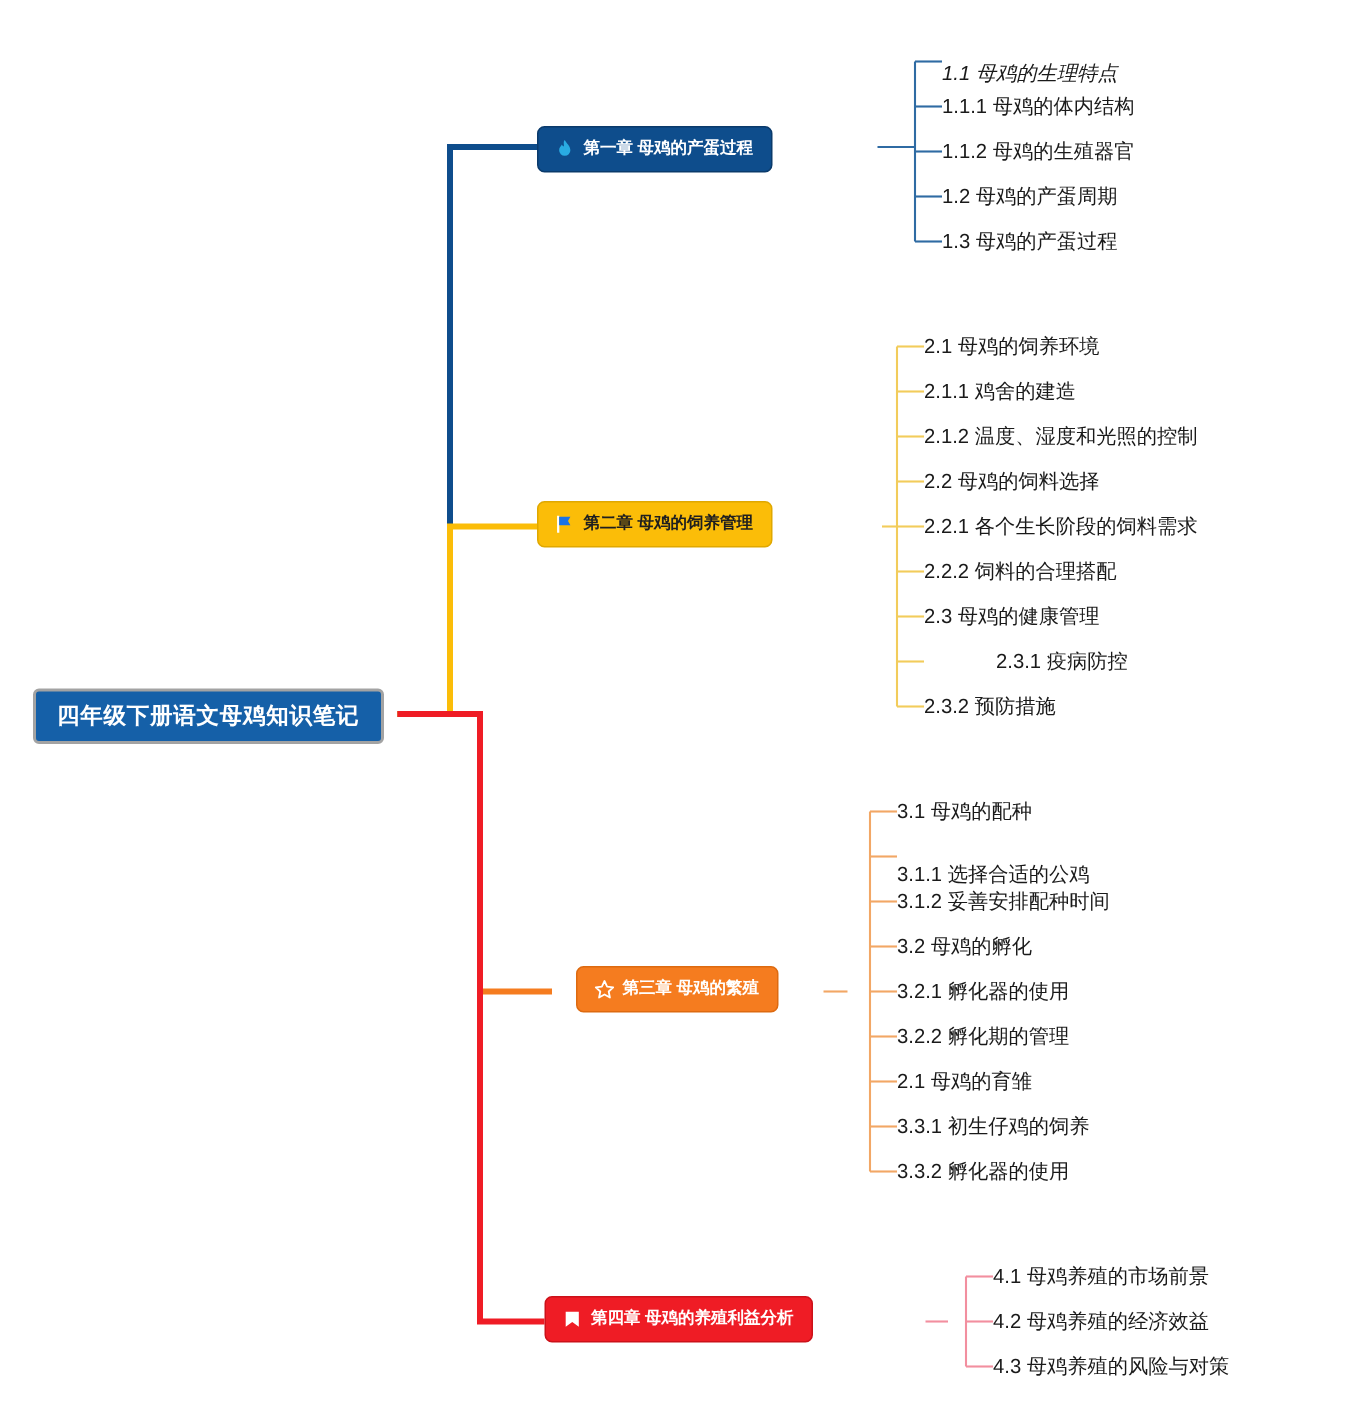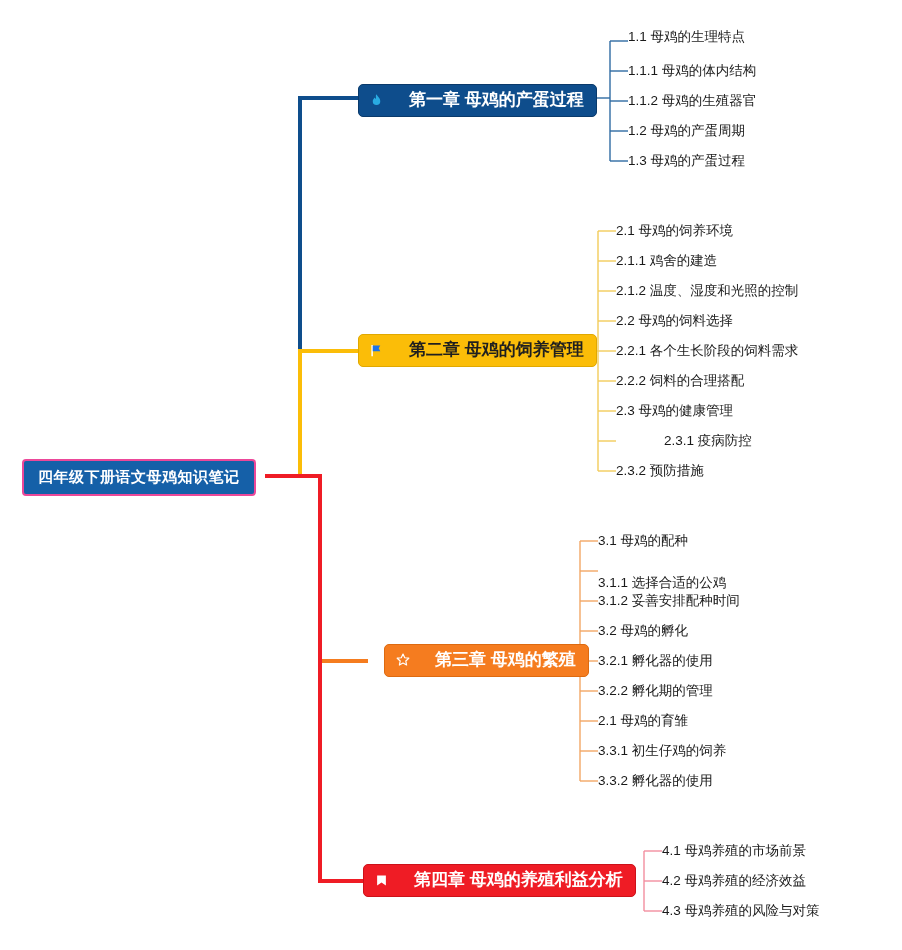--- a/index.html
+++ b/index.html
@@ -26,38 +26,38 @@
   }
   .node {
     position: absolute;
     display: flex;
     align-items: center;
     white-space: nowrap;
   }
   
   .root-node {
     background: #1560a8;
-    border: 2px solid #ec4899;
+    border: 2px solid #a3a3a3;
     border-radius: 4px;
     color: #ffffff;
     font-size: 15px;
     font-weight: bold;
     padding: 7px 14px;
     left: 22px;
     top: 459px;
     letter-spacing: 0.5px;
   }
   
   .chapter-node {
     border-radius: 5px;
     color: #ffffff;
-    font-size: 17px;
+    font-size: 11px;
     font-weight: bold;
     padding: 6px 12px 6px 9px;
-    gap: 24px;
+    gap: 4px;
   }
   .chapter-node .ico {
     display: inline-flex;
     align-items: center;
     justify-content: center;
     width: 17px; height: 17px;
     flex: 0 0 auto;
   }
   .chapter-node .label { line-height: 1.1; }
 
@@ -134,21 +134,21 @@
   </div>
 
   <div class="node chapter-node" id="ch1">
     <span class="ico">
       <svg viewBox="0 0 24 24" width="15" height="15">
           <path d="M12 2c2 4 6 6 6 11a6 6 0 0 1-12 0c0-3 2-4 3-6 .6 1.6 1.6 2 2 2 .6-2-1-5 1-7z" fill="#29ABE2"></path>
         </svg>
     </span>
     <span class="label">第一章  母鸡的产蛋过程</span>
   </div>
-  <div class="leaf" style="left:628px; top:30px;">1.1 母鸡的生理特点</div>
+  <div class="leaf" style="left:628px; top:42px;font-style:italic;">1.1 母鸡的生理特点</div>
   <div class="leaf" style="left:628px; top:64px;">1.1.1 母鸡的体内结构</div>
   <div class="leaf" style="left:628px; top:94px;">1.1.2 母鸡的生殖器官</div>
   <div class="leaf" style="left:628px; top:124px;">1.2 母鸡的产蛋周期</div>
   <div class="leaf" style="left:628px; top:154px;">1.3 母鸡的产蛋过程</div>
 
   <div class="node chapter-node" id="ch2">
     <span class="ico">
       <svg viewBox="0 0 24 24" width="15" height="15">
           <path d="M5 3v18" stroke="#ffffff" stroke-width="2.4" fill="none"></path>
           <path d="M6 4h12l-2.5 4.5L18 13H6z" fill="#1a73e8"></path>

